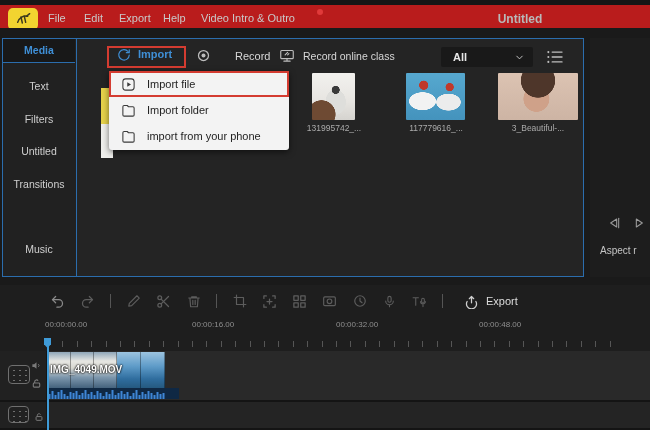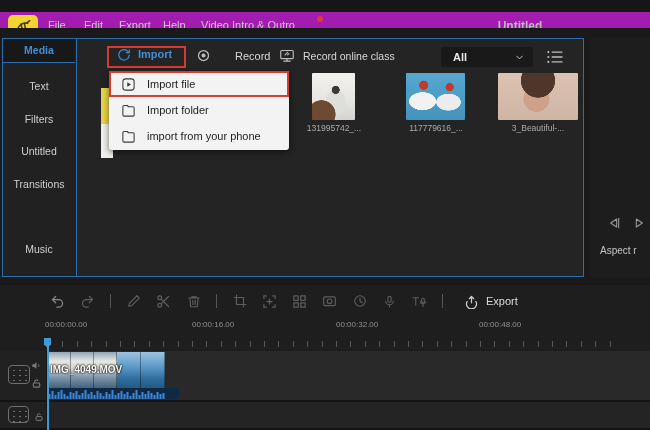--- a/index.html
+++ b/index.html
@@ -7,21 +7,21 @@
     width:650px;height:430px;position:relative;overflow:hidden;
     background:#161616;
     font-family:"Liberation Sans", sans-serif;
     -webkit-font-smoothing:antialiased;
   }
   .abs{position:absolute;}
   svg{display:block;}
   .icon{stroke:#8a8a8a;fill:none;stroke-width:2;stroke-linecap:round;stroke-linejoin:round;}
 
   
-  .topbar{left:0;top:5px;width:650px;height:28px;background:#a21caf;border-bottom:1px solid #0c0c0c;margin-top:7px;}
+  .topbar{left:0;top:5px;width:650px;height:28px;background:#b91c1c;border-bottom:1px solid #0c0c0c;}
   .logo{left:8px;top:3px;width:30px;height:22px;border-radius:5px;background:#f2d430;
         display:flex;align-items:center;justify-content:center;}
   .menuitem{top:7px;font-size:11px;color:#c9c9c9;cursor:default;}
   .reddot{left:317px;top:4px;width:6px;height:6px;border-radius:50%;background:#e03a3a;}
   .wintitle{left:470px;top:7px;width:100px;text-align:center;font-size:12px;color:#b9b9b9;font-weight:bold;}
 
   
   .mainbg{left:0;top:28px;width:650px;height:257px;background:#1a1a1a;}
   .panel{left:2px;top:38px;width:582px;height:239px;border:1px solid #2b6dad;background:#242424;box-sizing:border-box;}
   .sidebar{left:0;top:0;width:73px;height:237px;background:#212121;border-right:1px solid #2b6dad;}

